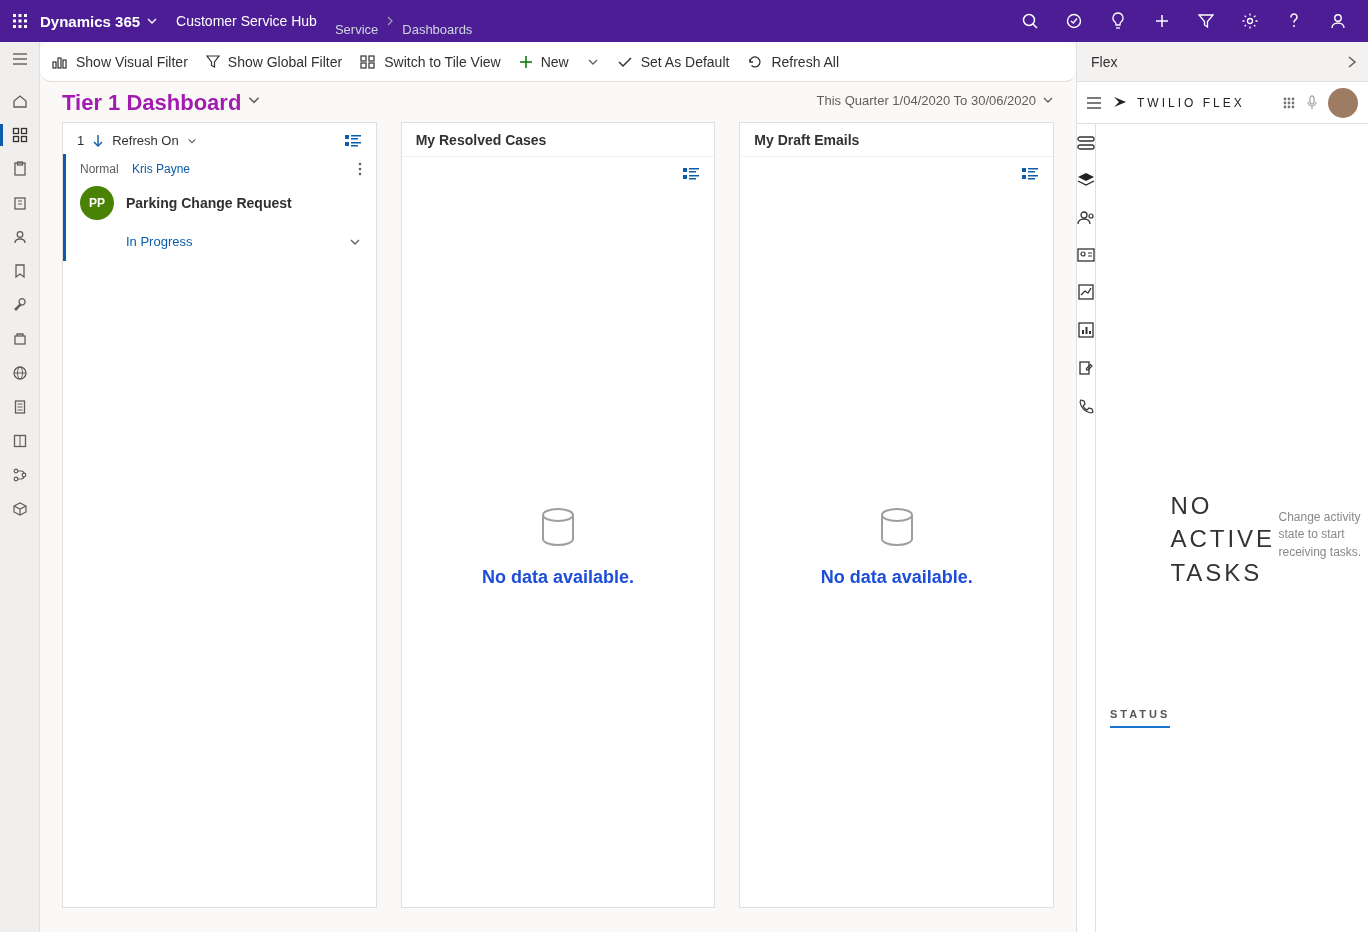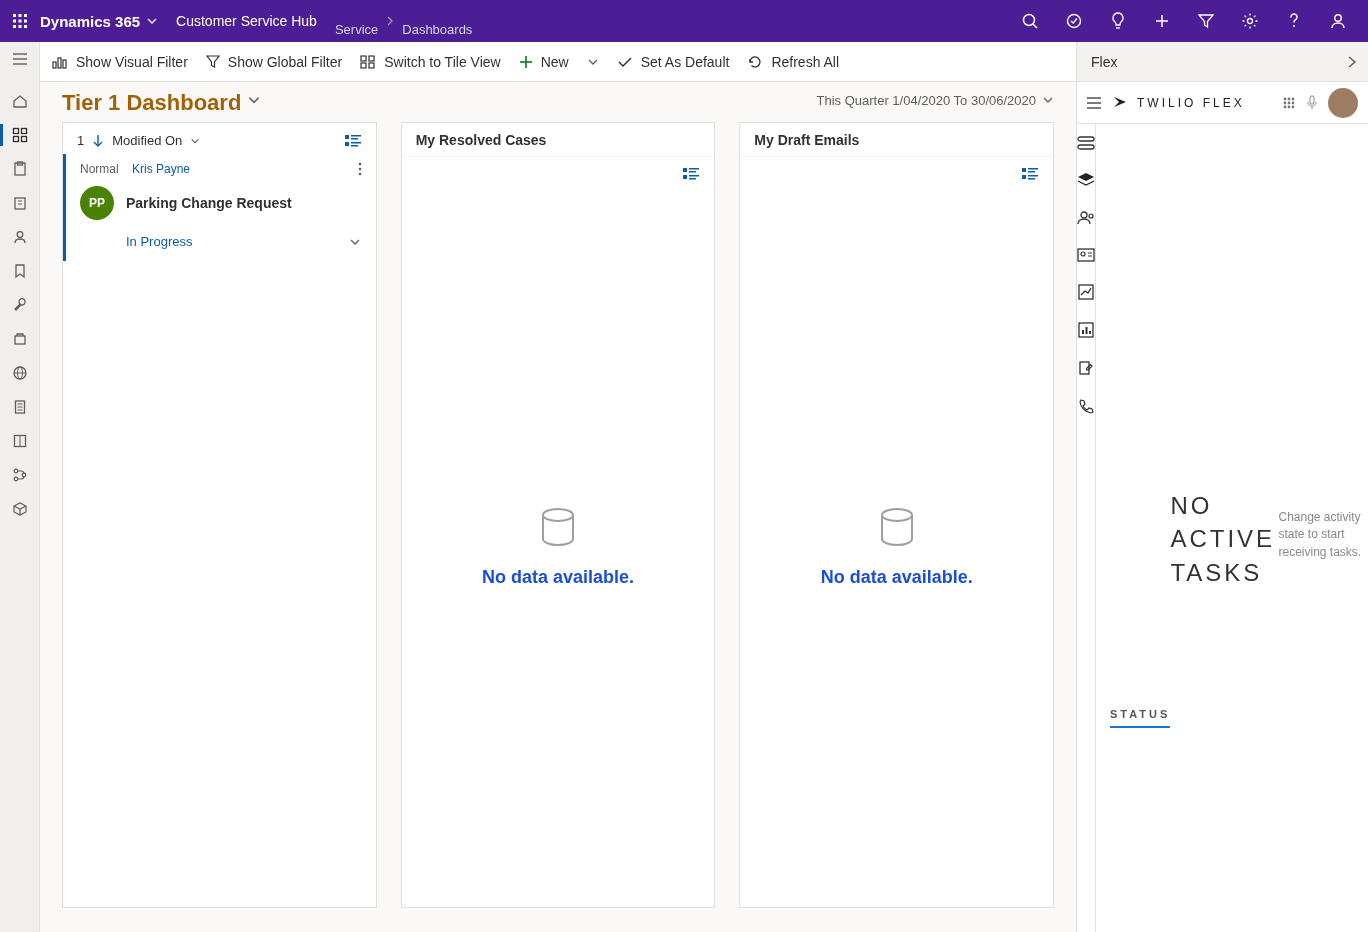--- a/index.html
+++ b/index.html
@@ -50,33 +50,34 @@
 
   
   .cmdbar {
     height:40px;
     background:#fff;
     border-bottom:1px solid #e1dfdd;
     display:flex;
     align-items:center;
     padding: 0 12px;
     gap:18px;
+    border-radius:11px;
   }
   .cmdbtn { display:flex; align-items:center; gap:8px; cursor:pointer; font-size:14px; color:#323130; }
   .cmdbtn.green svg { stroke:#107c10; }
 
   
   .dash-header {
     display:flex;
     align-items:center;
     justify-content:space-between;
     padding: 8px 22px 0 22px;
   }
   .dash-title-wrap { display:flex; align-items:center; gap:6px; }
-  .dash-title { font-size:22px; font-weight:600; color:#a16207; height:20px; overflow:hidden; }
+  .dash-title { font-size:22px; font-weight:600; color:#a21caf; height:20px; overflow:hidden; }
   .dash-range { font-size:13px; color:#605e5c; display:flex; align-items:center; gap:6px; cursor:pointer; }
 
   
   .card-row {
     display:flex;
     gap:24px;
     padding: 12px 22px 24px 22px;
     align-items:flex-start;
     height: calc(100% - 40px - 28px);
   }
@@ -411,21 +412,21 @@
     <div class="card-row">
 
       <div class="card">
         <div class="card-toolbar">
           <div class="sort-ctrl">
             <span class="num">1</span>
             <svg width="12" height="14" viewBox="0 0 12 14">
                 <line x1="6" y1="1" x2="6" y2="12" stroke="#0b5cab" stroke-width="1.4"></line>
                 <polyline points="2,8 6,12 10,8" fill="none" stroke="#0b5cab" stroke-width="1.4"></polyline>
               </svg>
-            <span>Modified On</span>
+            <span>Refresh On</span>
             <svg width="10" height="10" viewBox="0 0 12 12">
                 <polyline class="chev-down-poly" points="2,4 6,8 10,4"></polyline>
               </svg>
           </div>
           <div class="view-chip">
             <svg width="18" height="14" viewBox="0 0 18 14">
                 <rect x="1" y="1" width="4" height="4" fill="#0b5cab"></rect>
                 <rect x="7" y="1" width="10" height="1.5" fill="#0b5cab"></rect>
                 <rect x="7" y="4" width="7" height="1.5" fill="#0b5cab"></rect>
                 <rect x="1" y="8" width="4" height="4" fill="#0b5cab"></rect>

